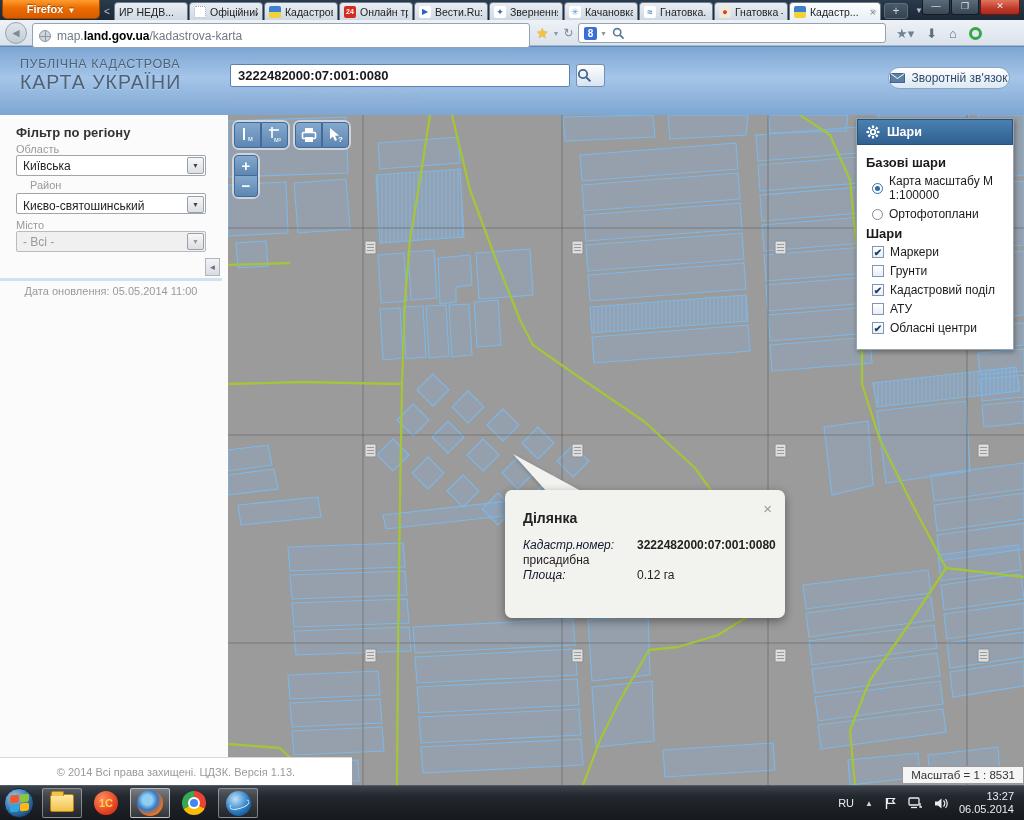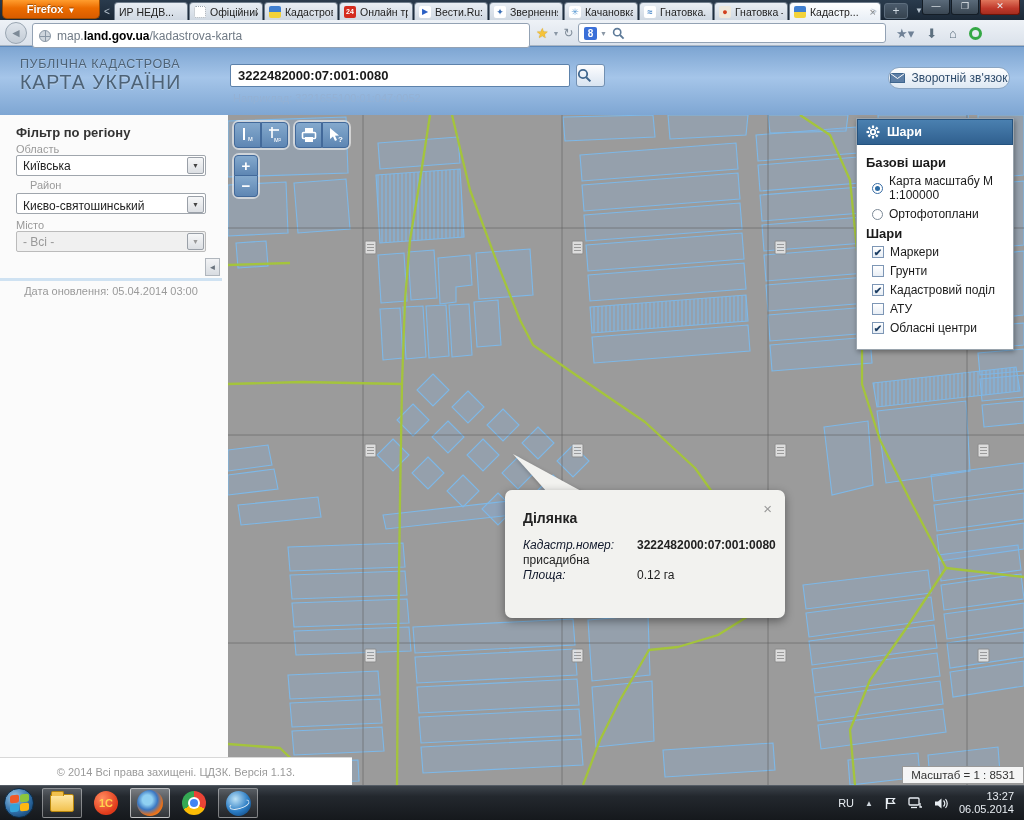--- a/index.html
+++ b/index.html
@@ -293,21 +293,21 @@
         <span class="arr">▼</span>
       </div>
       <div class="fld-label" style="top: 104px;">Місто</div>
       <div class="selbox disabled" style="top: 116px;">
         <span class="val">- Всі -</span>
         <span class="arr">▼</span>
       </div>
     </div>
   <div id="collapse-btn" class="abs">◄</div>
   <div id="side-divider" class="abs"></div>
-  <div id="update-date" class="abs">Дата оновлення: 05.04.2014 03:00</div>
+  <div id="update-date" class="abs">Дата оновлення: 05.05.2014 11:00</div>
 </div>
 <div id="side-gap" class="abs"></div>
 
 <div id="map" class="abs">
   <svg id="map-svg" width="796" height="670" viewBox="0 0 796 670">
       <defs>
         <pattern id="hatch" width="4" height="8" patternUnits="userSpaceOnUse">
           <rect x="0" y="0" width="4" height="8" fill="rgba(130,175,225,0.24)"></rect>
           <line x1="2" y1="0" x2="2" y2="8" stroke="#7db8e8" stroke-width="1"></line>
         </pattern>

